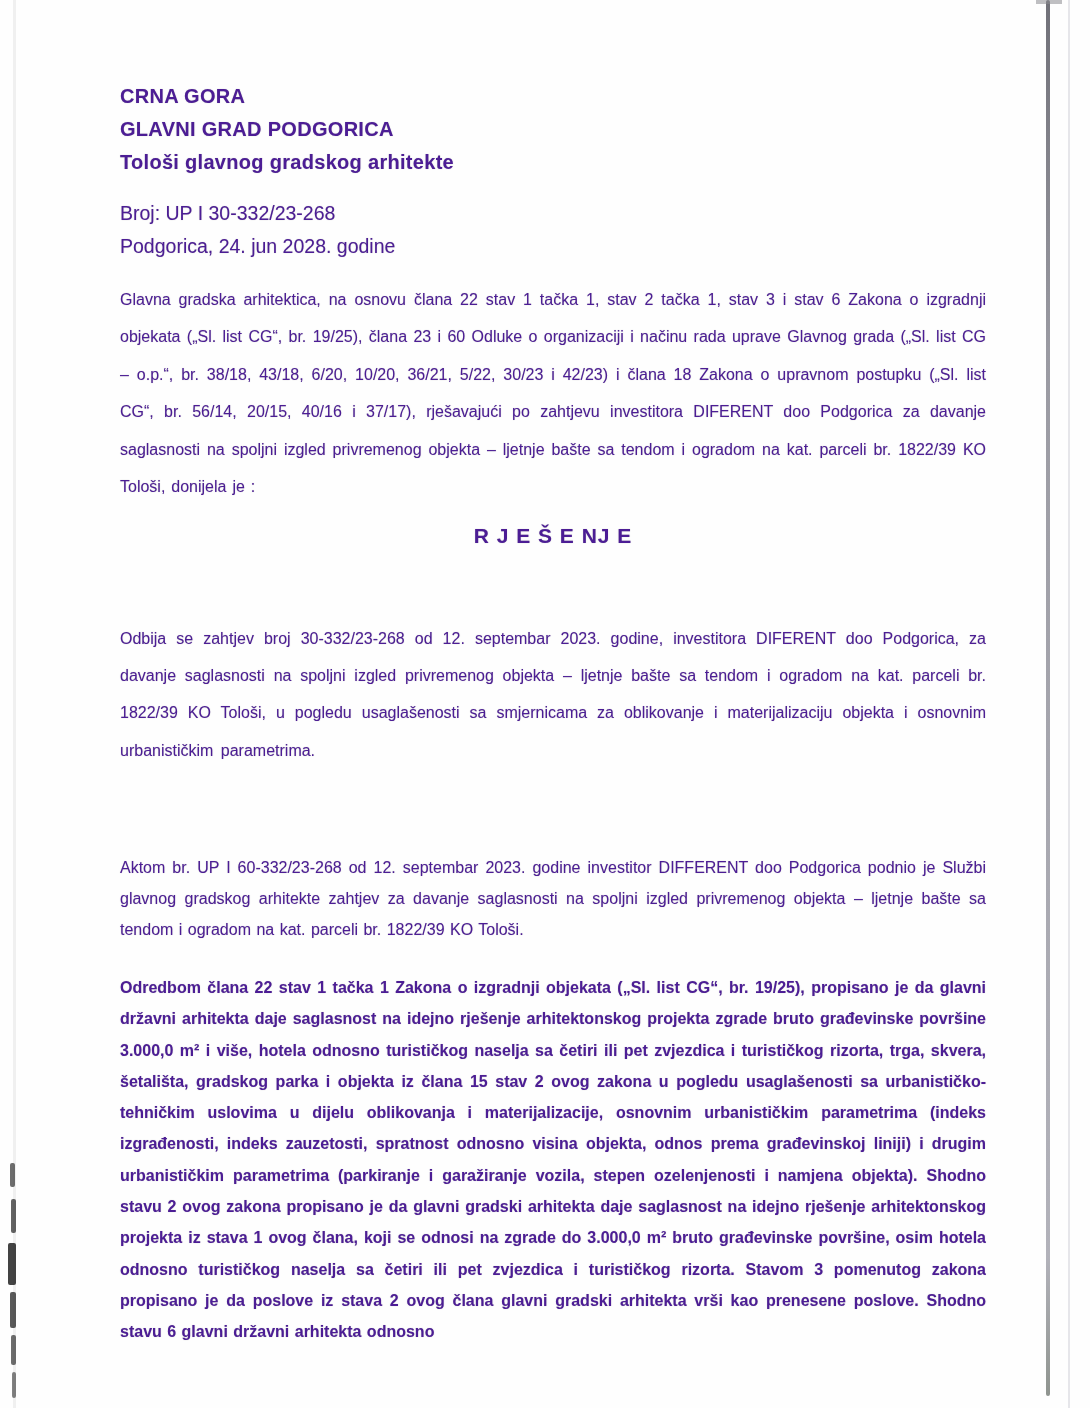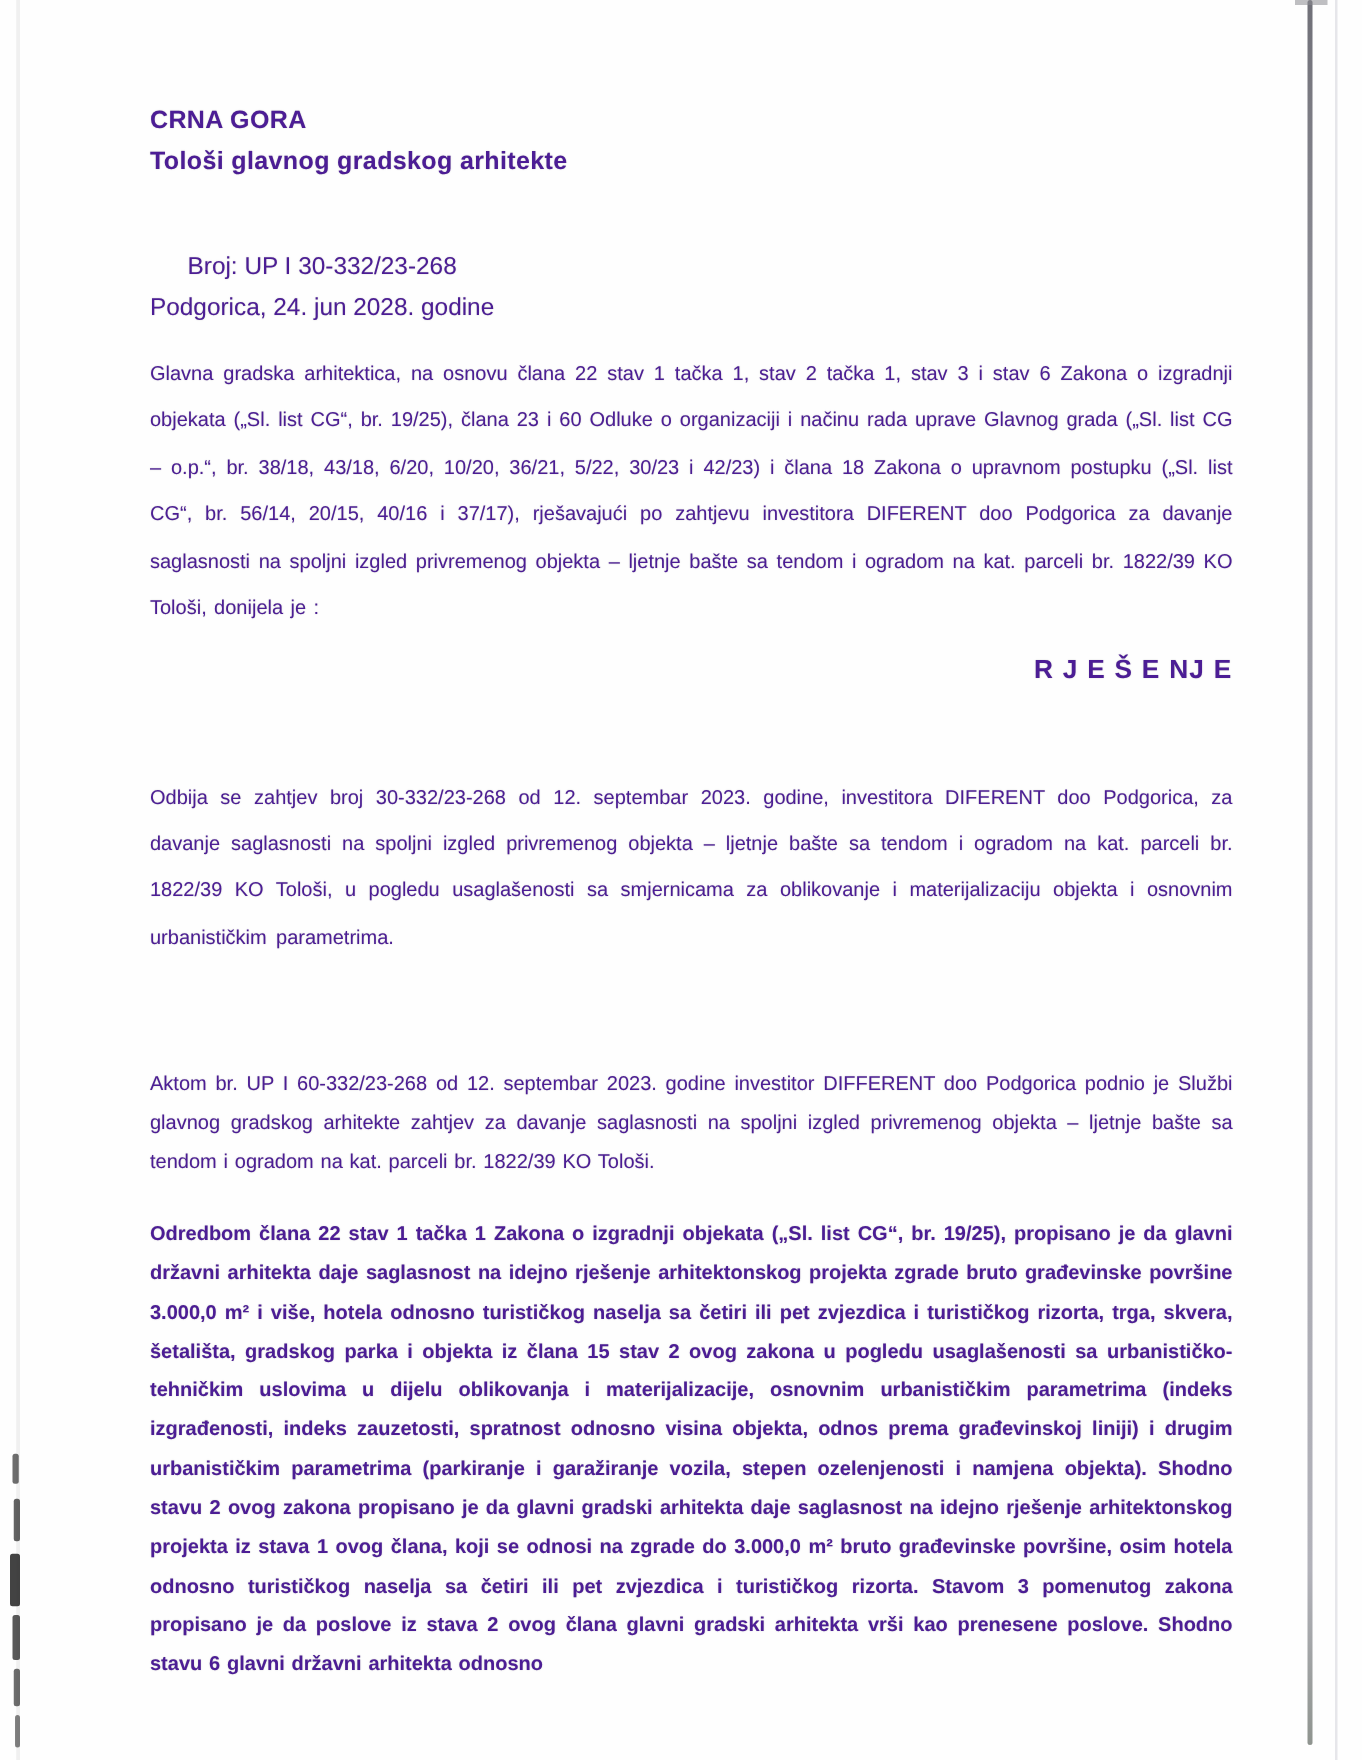--- a/index.html
+++ b/index.html
@@ -61,36 +61,35 @@
     left: 120px; top: 80px;
     font-size: 20px; font-weight: bold;
     line-height: 33px;
     letter-spacing: 0.3px;
   }
   .reference {
     position: absolute;
     left: 120px; top: 197px;
     font-size: 19.5px;
     line-height: 32.5px;
-    text-align: center;
   }
   .para {
     position: absolute;
     left: 120px; width: 866px;
     font-size: 16px;
     text-align: justify;
   }
   .preamble   { top: 281px; line-height: 37.4px; word-spacing: 1.5px; }
   .decision-b { top: 620px; line-height: 37.2px; word-spacing: 3px; }
   .rationale-1{ top: 852px; line-height: 31px;  word-spacing: 1px; }
   .rationale-2{ top: 972px; line-height: 31.3px; word-spacing: 1px; font-weight: bold; }
   .section-heading {
     position: absolute;
     left: 120px; width: 866px;
-    text-align: right;
+    text-align: center;
     font-weight: bold;
     letter-spacing: 1px;
   }
   .h-decision  { top: 524px; font-size: 21px; }
   .h-rationale { top: 801px; font-size: 20px; }
 </style>
 </head>
 <body>
 
 <div class="page">
@@ -101,20 +100,21 @@
   <div class="scan-band-left"></div>
   <div class="edge-mark m1"></div>
   <div class="edge-mark m2"></div>
   <div class="edge-mark m3"></div>
   <div class="edge-mark m4"></div>
   <div class="edge-mark m5"></div>
   <div class="edge-mark m6"></div>
 
   <div class="org-header txt">
     <div>CRNA GORA</div>
+    <div>GLAVNI GRAD PODGORICA</div>
     <div>Tološi glavnog gradskog arhitekte</div>
   </div>
 
   <div class="reference txt">
     <div>Broj: UP I 30-332/23-268</div>
     <div>Podgorica, 24. jun 2028. godine</div>
   </div>
 
   <div class="para preamble txt">Glavna gradska arhitektica, na osnovu člana 22 stav 1 tačka 1, stav 2 tačka 1, stav 3 i stav 6 Zakona o izgradnji objekata („Sl. list CG“, br. 19/25), člana 23 i 60 Odluke o organizaciji i načinu rada uprave Glavnog grada („Sl. list CG – o.p.“, br. 38/18, 43/18, 6/20, 10/20, 36/21, 5/22, 30/23 i 42/23) i člana 18 Zakona o upravnom postupku („Sl. list CG“, br. 56/14, 20/15, 40/16 i 37/17), rješavajući po zahtjevu investitora DIFERENT doo Podgorica za davanje saglasnosti na spoljni izgled privremenog objekta – ljetnje bašte sa tendom i ogradom na kat. parceli br. 1822/39 KO Tološi, donijela je :</div>
 

